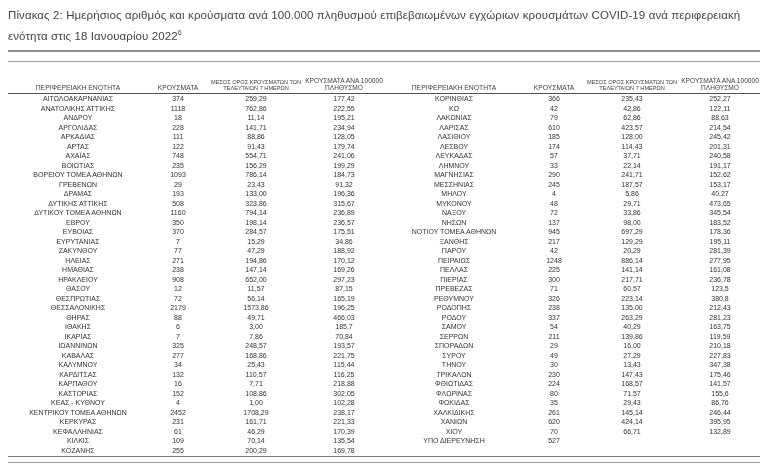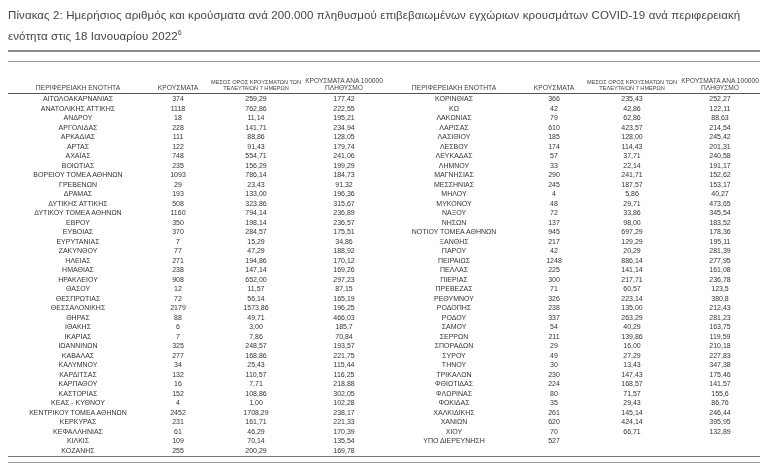--- a/index.html
+++ b/index.html
@@ -38,21 +38,21 @@
     color:#333333; text-align:center; padding:0;
     white-space:nowrap; overflow:hidden;
   }
 </style>
 </head>
 <body>
 
 <div class="page">
 
   <div class="title">
-    <span>Πίνακας 2:  Ημερήσιος αριθμός και κρούσματα ανά 200.000 πληθυσμού επιβεβαιωμένων εγχώριων κρουσμάτων COVID-19 ανά περιφερειακή ενότητα στις 18 Ιανουαρίου 2022</span><sup>6</sup>
+    <span>Πίνακας 2:  Ημερήσιος αριθμός και κρούσματα ανά 100.000 πληθυσμού επιβεβαιωμένων εγχώριων κρουσμάτων COVID-19 ανά περιφερειακή ενότητα στις 18 Ιανουαρίου 2022</span><sup>6</sup>
   </div>
 
   <div class="rule rule-a"></div>
   <div class="rule rule-b"></div>
 
   <div class="tables">
 
     <table>
       <colgroup>
         <col class="c-region">

